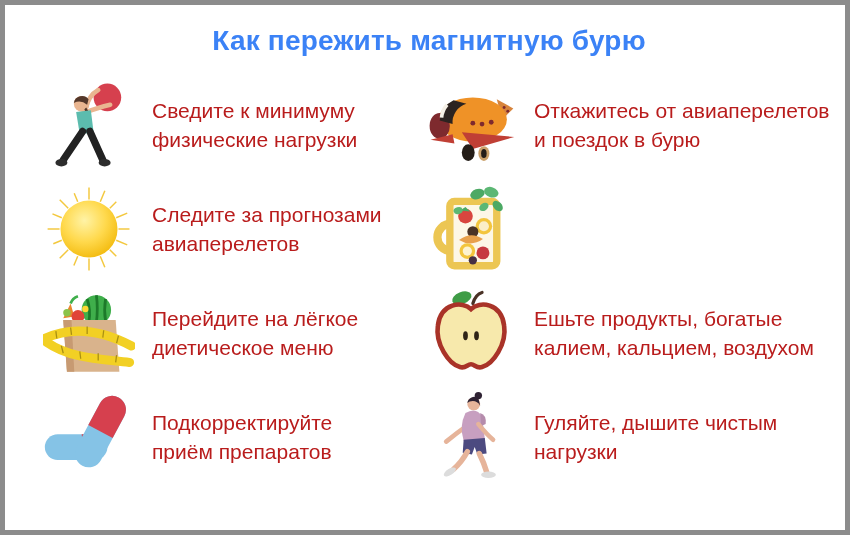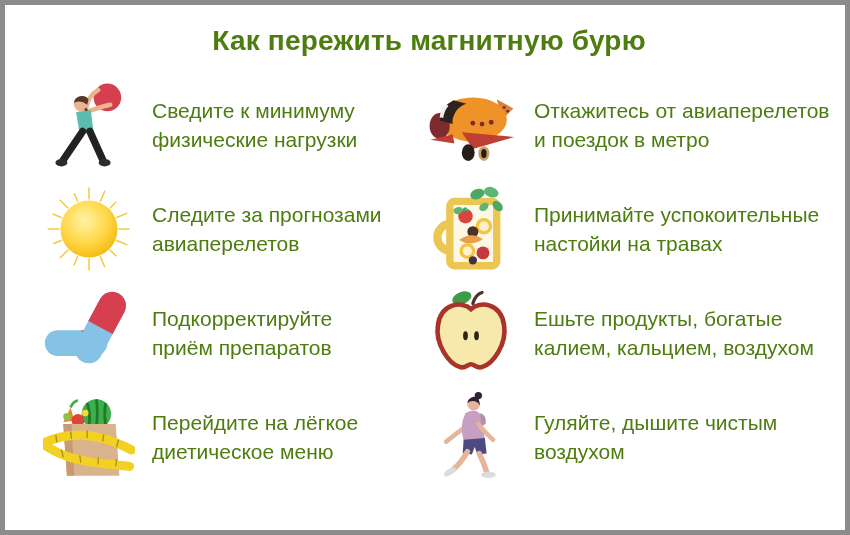--- a/index.html
+++ b/index.html
@@ -8,21 +8,21 @@
     background:#ffffff;
     border:5px solid #8c8c8c;
     font-family:"Liberation Sans", sans-serif;
     overflow:hidden;
   }
   .title {
     text-align:center;
     margin-top:20px;
     font-size:28px;
     font-weight:bold;
-    color:#4d7c0f;
+    color:#3b82f6;
     letter-spacing:0.2px;
     padding-left:8px;
   }
   .grid {
     display:grid;
     grid-template-columns:382px 1fr;
     grid-template-rows:repeat(4, 104px);
     grid-auto-flow:column;
     margin:16px 14px 0 36px;
   }
@@ -36,21 +36,21 @@
     height:96px;
     flex:0 0 96px;
     display:flex;
     align-items:center;
     justify-content:center;
   }
   .icon-box svg { width:92px; height:92px; }
   .item-text {
     font-size:21px;
     line-height:1.4;
-    color:#4d7c0f;
+    color:#b91c1c;
     white-space:pre-line;
   }
 </style>
 </head>
 <body>
 
 <h1 class="title">Как пережить магнитную бурю</h1>
 
 <div class="grid">
 
@@ -105,35 +105,20 @@
         <circle cx="50" cy="50" r="31" fill="url(#sg)"></circle>
       </svg>
     </div>
     <div class="item-text">Следите за прогнозами
 авиаперелетов</div>
   </div>
 
   <div class="item">
     <div class="icon-box">
       <svg viewBox="0 0 100 100">
-        <rect x="2" y="47" width="68" height="28" rx="14" fill="#85c3e6"></rect>
-        <path d="M42 47 h16 l-4 28 h-8 z" fill="#d6404e"></path>
-        <g transform="rotate(28 62 45)">
-          <rect x="47" y="2" width="30" height="84" rx="15" fill="#85c3e6"></rect>
-          <path d="M47 44 v-27 a15 15 0 0 1 30 0 v27 z" fill="#d6404e"></path>
-        </g>
-      </svg>
-    </div>
-    <div class="item-text">Подкорректируйте
-приём препаратов</div>
-  </div>
-
-  <div class="item">
-    <div class="icon-box">
-      <svg viewBox="0 0 100 100">
         <circle cx="58" cy="25" r="16" fill="#3faf4b"></circle>
         <path d="M48 13 q4 12 2 24 M58 9 q2 14 0 30 M68 13 q-2 12 0 24" stroke="#1d7a2a" stroke-width="3" fill="none"></path>
         <path d="M30 18 L22 34 L34 32 Z" fill="#e8862d"></path>
         <path d="M30 18 q2 -6 8 -8" stroke="#3faf4b" stroke-width="3" fill="none"></path>
         <circle cx="38" cy="32" r="7" fill="#e04438"></circle>
         <circle cx="26" cy="28" r="4" fill="#8bc34a"></circle>
         <circle cx="46" cy="24" r="3.5" fill="#fdd835"></circle>
         <path d="M22 36 L79 36 L83 92 L26 92 Z" fill="#d9b38c"></path>
         <path d="M22 36 L26 92 L34 92 L31 36 Z" fill="#c79a72"></path>
         <path d="M2 56 C 28 44 58 44 96 64" stroke="#f2d024" stroke-width="10" fill="none" stroke-linecap="round"></path>
@@ -151,39 +136,54 @@
         </g>
       </svg>
     </div>
     <div class="item-text">Перейдите на лёгкое
 диетическое меню</div>
   </div>
 
   <div class="item">
     <div class="icon-box">
       <svg viewBox="0 0 100 100">
+        <rect x="2" y="47" width="68" height="28" rx="14" fill="#85c3e6"></rect>
+        <path d="M42 47 h16 l-4 28 h-8 z" fill="#d6404e"></path>
+        <g transform="rotate(28 62 45)">
+          <rect x="47" y="2" width="30" height="84" rx="15" fill="#85c3e6"></rect>
+          <path d="M47 44 v-27 a15 15 0 0 1 30 0 v27 z" fill="#d6404e"></path>
+        </g>
+      </svg>
+    </div>
+    <div class="item-text">Подкорректируйте
+приём препаратов</div>
+  </div>
+
+  <div class="item">
+    <div class="icon-box">
+      <svg viewBox="0 0 100 100">
         <path d="M78 22 L96 32 L84 44 Z" fill="#d7843c"></path>
         <circle cx="86" cy="31" r="1.6" fill="#7e2a2e"></circle>
         <circle cx="90" cy="35" r="1.6" fill="#7e2a2e"></circle>
         <ellipse cx="52" cy="44" rx="37" ry="24" fill="#ef9227"></ellipse>
         <ellipse cx="16" cy="51" rx="11" ry="14" fill="#7e2a2e"></ellipse>
         <path d="M31 23 A 27 27 0 0 0 16 45 L 30 49 A 21 21 0 0 1 45 27 Z" fill="#2c2320"></path>
         <path d="M24 28 a 24 24 0 0 0 -6 14" stroke="#f5f0e6" stroke-width="4" fill="none"></path>
         <circle cx="52" cy="48" r="2.6" fill="#7e2a2e"></circle>
         <circle cx="62" cy="49" r="2.6" fill="#7e2a2e"></circle>
         <circle cx="72" cy="47" r="2.6" fill="#7e2a2e"></circle>
         <path d="M40 58 L97 63 L52 76 Z" fill="#c03f35"></path>
         <path d="M30 60 L6 66 L32 70 Z" fill="#c03f35"></path>
         <ellipse cx="47" cy="80" rx="7" ry="9" fill="#241d18"></ellipse>
         <ellipse cx="64" cy="81" rx="6" ry="8" fill="#caa06a"></ellipse>
         <ellipse cx="64" cy="81" rx="3" ry="5" fill="#241d18"></ellipse>
       </svg>
     </div>
     <div class="item-text">Откажитесь от авиаперелетов
-и поездок в метро</div>
+и поездок в бурю</div>
   </div>
 
   <div class="item">
     <div class="icon-box">
       <svg viewBox="0 0 100 100">
         <path d="M30 44 C 8 44 8 74 30 74" fill="none" stroke="#ecc653" stroke-width="9"></path>
         <rect x="27" y="20" width="51" height="70" rx="5" fill="#fdf7e6" stroke="#ecc653" stroke-width="8"></rect>
         <ellipse cx="57" cy="12" rx="8" ry="5.5" fill="#4ca964" transform="rotate(-20 57 12)"></ellipse>
         <ellipse cx="72" cy="10" rx="8" ry="5.5" fill="#5cb774" transform="rotate(18 72 10)"></ellipse>
         <ellipse cx="79" cy="25" rx="6.5" ry="4.5" fill="#4ca964" transform="rotate(45 79 25)"></ellipse>
@@ -194,22 +194,20 @@
         <circle cx="64" cy="47" r="5.5" fill="#fbeec8"></circle>
         <circle cx="52" cy="53" r="6" fill="#4a3226"></circle>
         <path d="M37 62 Q 50 52 63 61 Q 50 70 37 62 Z" fill="#e8a04c"></path>
         <circle cx="46" cy="74" r="8.5" fill="#f3c53d"></circle>
         <circle cx="46" cy="74" r="5" fill="#fdf3d0"></circle>
         <circle cx="63" cy="76" r="7" fill="#c6393f"></circle>
         <circle cx="52" cy="84" r="4.5" fill="#463043"></circle>
         <ellipse cx="36" cy="30" rx="5" ry="3.8" fill="#5cb774" transform="rotate(-15 36 30)"></ellipse>
       </svg>
     </div>
-    <div class="item-text">Принимайте успокоительные
-настойки на травах</div>
   </div>
 
   <div class="item">
     <div class="icon-box">
       <svg viewBox="0 0 100 100">
         <path d="M52 18 Q 55 8 62 6" stroke="#4a3226" stroke-width="3.5" fill="none" stroke-linecap="round"></path>
         <ellipse cx="40" cy="12" rx="11" ry="6.5" fill="#3f9c46" transform="rotate(-22 40 12)"></ellipse>
         <path d="M50 24 C 41 15 17 17 14 42 C 11 62 26 84 38 87 C 44 89 46 84 50 84 C 54 84 56 89 62 87 C 74 84 89 62 86 42 C 83 17 59 15 50 24 Z" fill="#f7e9ac" stroke="#a93328" stroke-width="5"></path>
         <ellipse cx="44" cy="53" rx="2.6" ry="4.8" fill="#2f2417"></ellipse>
         <ellipse cx="56" cy="53" rx="2.6" ry="4.8" fill="#2f2417"></ellipse>
@@ -230,16 +228,16 @@
         <path d="M60 24 q 7 2 6 12 l -5 2 z" fill="#b58cac"></path>
         <path d="M58 36 Q 67 47 74 53" stroke="#e6b49a" stroke-width="5" fill="none" stroke-linecap="round"></path>
         <path d="M42 53 L 65 51 L 67 68 L 57 69 L 54 61 L 51 69 L 41 67 Z" fill="#4c4a80"></path>
         <path d="M59 68 Q 64 78 67 88" stroke="#e6b49a" stroke-width="6" fill="none" stroke-linecap="round"></path>
         <path d="M46 66 Q 40 77 31 85" stroke="#e6b49a" stroke-width="6" fill="none" stroke-linecap="round"></path>
         <ellipse cx="69" cy="91" rx="8" ry="3.6" fill="#dcdcdc"></ellipse>
         <ellipse cx="27" cy="88" rx="7.5" ry="3.4" fill="#dcdcdc" transform="rotate(-32 27 88)"></ellipse>
       </svg>
     </div>
     <div class="item-text">Гуляйте, дышите чистым
-воздухом</div>
+нагрузки</div>
   </div>
 
 </div>
 
 </body></html>

